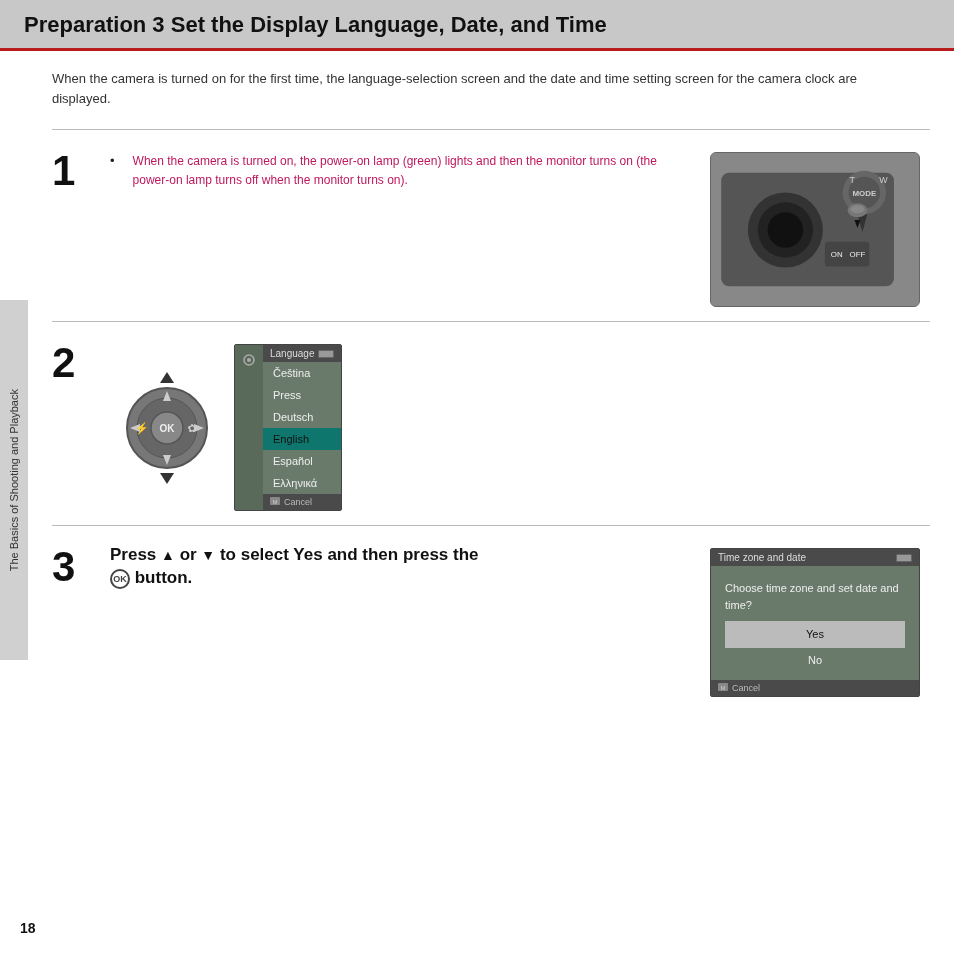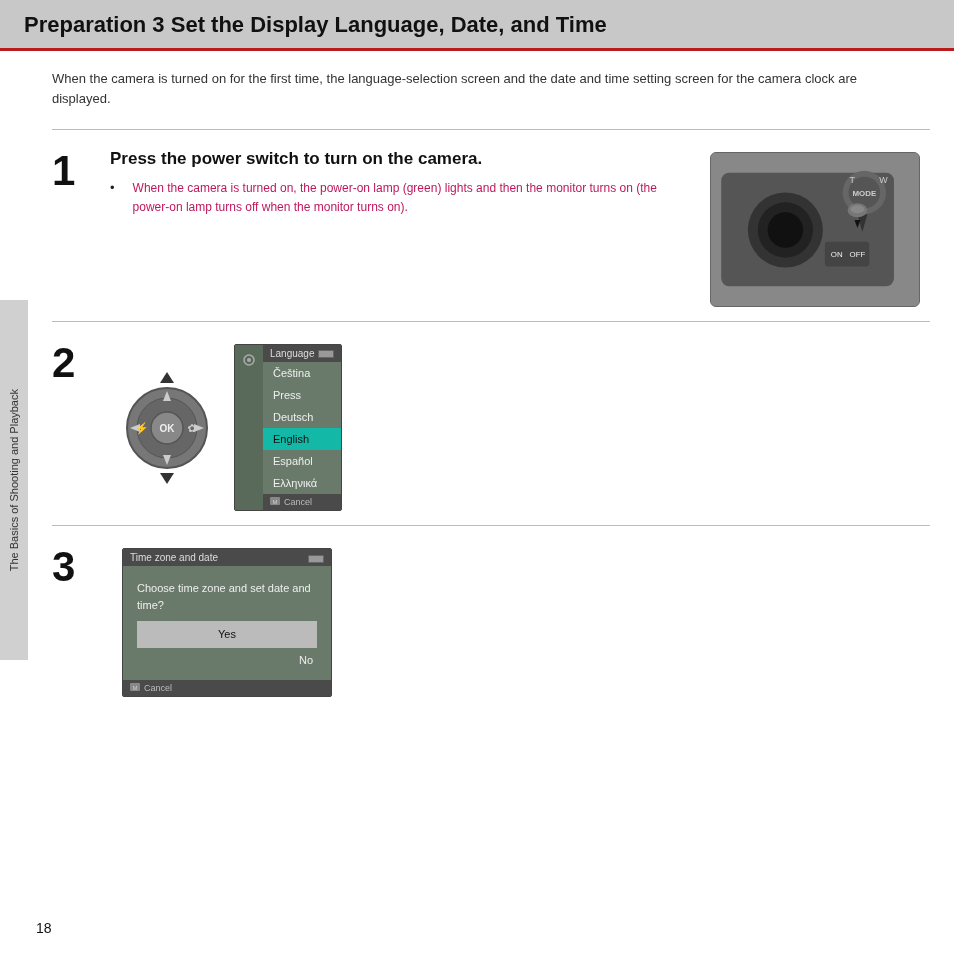--- a/index.html
+++ b/index.html
@@ -161,21 +161,21 @@
     .lang-list {
       padding: 0;
     }
     .lang-item {
       padding: 5px 10px;
       color: #eee;
       font-size: 11px;
       cursor: pointer;
     }
     .lang-item.selected {
-      background: #14b8a6;
+      background: #0f766e;
       color: #111;
     }
     .lang-footer {
       background: #4a4a4a;
       color: #bbb;
       font-size: 9px;
       padding: 3px 7px;
       display: flex;
       align-items: center;
       gap: 4px;
@@ -200,42 +200,42 @@
       border-radius: 2px;
       overflow: hidden;
       font-size: 11px;
     }
     .tz-header {
       background: #4a4a4a;
       color: #ddd;
       padding: 3px 7px;
       display: flex;
       justify-content: space-between;
-      align-items: flex-end;
+      align-items: center;
       font-size: 10px;
     }
     .tz-body {
       padding: 14px 14px 8px 14px;
       color: #eee;
       font-size: 11px;
       line-height: 1.5;
       background: #6a7a6a;
       border-radius: 20px;
     }
     .tz-yes {
       background: #bbb;
       color: #111;
       text-align: center;
       padding: 5px;
       margin: 8px 0 0 0;
       font-size: 11px;
     }
     .tz-no {
       color: #eee;
-      text-align: right;
+      text-align: center;
       padding: 4px;
       font-size: 11px;
     }
     .tz-footer {
       background: #4a4a4a;
       color: #bbb;
       font-size: 9px;
       padding: 3px 7px;
       display: flex;
       align-items: center;
@@ -247,23 +247,23 @@
       display: flex;
       flex-direction: column;
       align-items: center;
       margin-right: 12px;
     }
 
     
     .page-number {
       position: absolute;
       bottom: 18px;
-      left: 36px;
+      left: 20px;
       font-size: 14px;
-      font-weight: normal;
+      font-weight: bold;
       color: #111;
     }
 
     
     .bold { font-weight: bold; }
 
     
     .triangle-up {
       width: 0; height: 0;
       border-left: 7px solid transparent;
@@ -315,21 +315,20 @@
   <span class="sidebar-label">The Basics of Shooting and Playback</span>
 </div>
 
 <div class="main-content">
 
   <p class="intro-text">When the camera is turned on for the first time, the language-selection screen and the date and time setting screen for the camera clock are displayed.</p>
 
   <div class="step-section">
     <div class="step-number">1</div>
     <div class="step-content">
-      <div class="step-title">Press the power switch to turn on the camera.</div>
       <div class="bullet-point">
         <span class="bullet-dot">•</span>
         <span class="step-desc">When the camera is turned on, the power-on lamp (green) lights and then the monitor turns on (the power-on lamp turns off when the monitor turns on).</span>
       </div>
     </div>
     <div class="step-image">
 
       <div class="camera-illustration">
         <svg viewBox="0 0 210 155" xmlns="http://www.w3.org/2000/svg">
 
@@ -420,20 +419,26 @@
               </div>
             </div>
           </div>
         </div>
       </div>
     </div>
   </div>
 
   <div class="step-section">
     <div class="step-number">3</div>
+    <div class="step-content">
+      <div class="step-title">
+        Press <span style="font-size:14px;">▲</span> or <span style="font-size:14px;">▼</span> to select <span class="bold">Yes</span> and then press the<br>
+        <span class="ok-circle">OK</span> button.
+      </div>
+    </div>
     <div class="step-image">
 
       <div class="timezone-screen">
         <div class="tz-header">
           <span>Time zone and date</span>
           <div class="lang-header-battery"></div>
         </div>
         <div class="tz-body">
           <span>Choose time zone and set date and time?</span>
           <div class="tz-yes">Yes</div>

